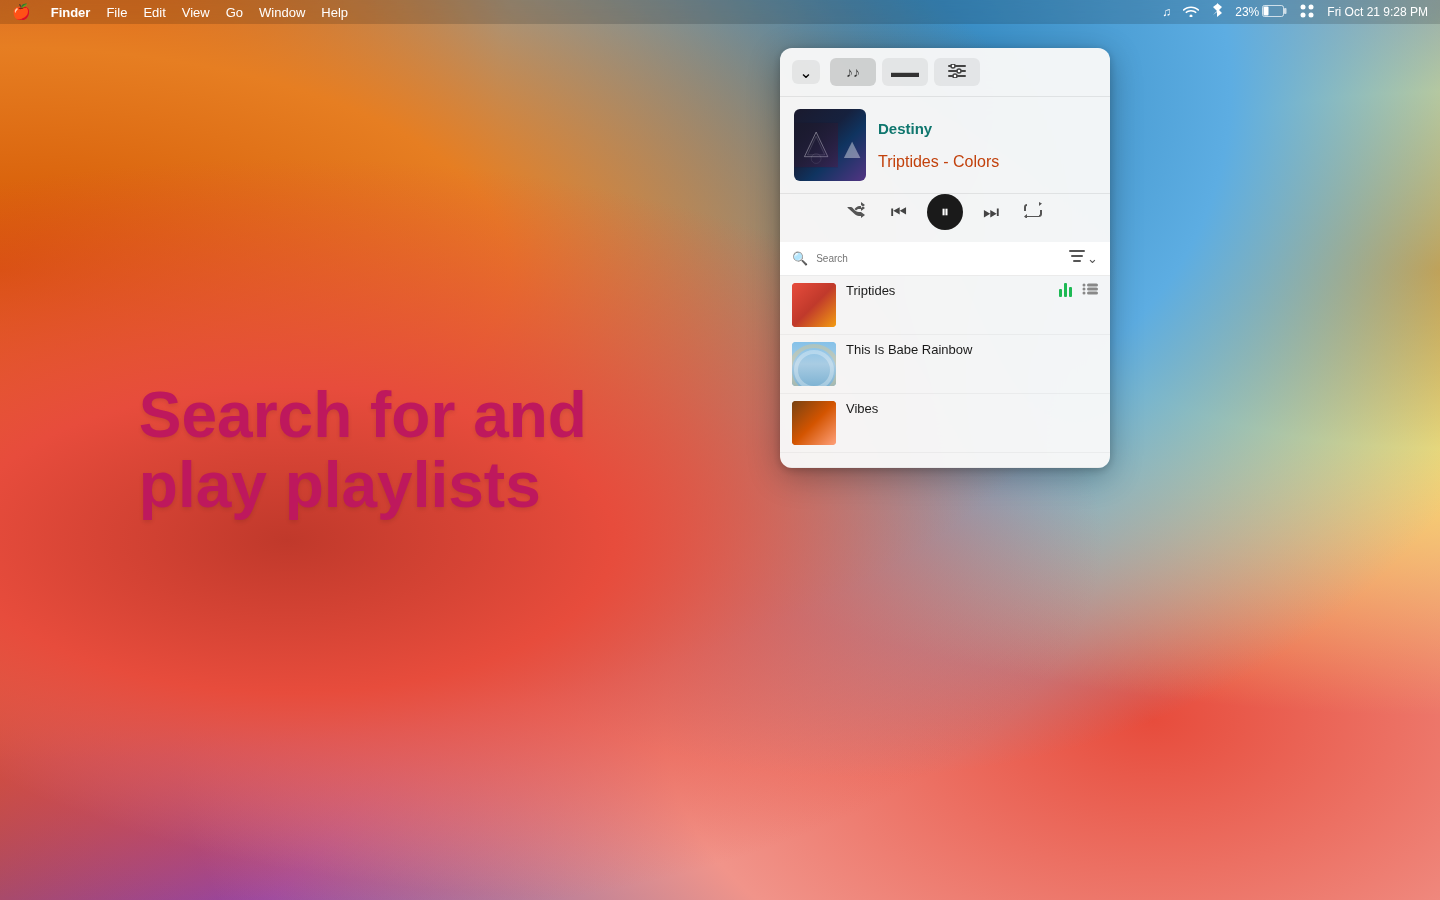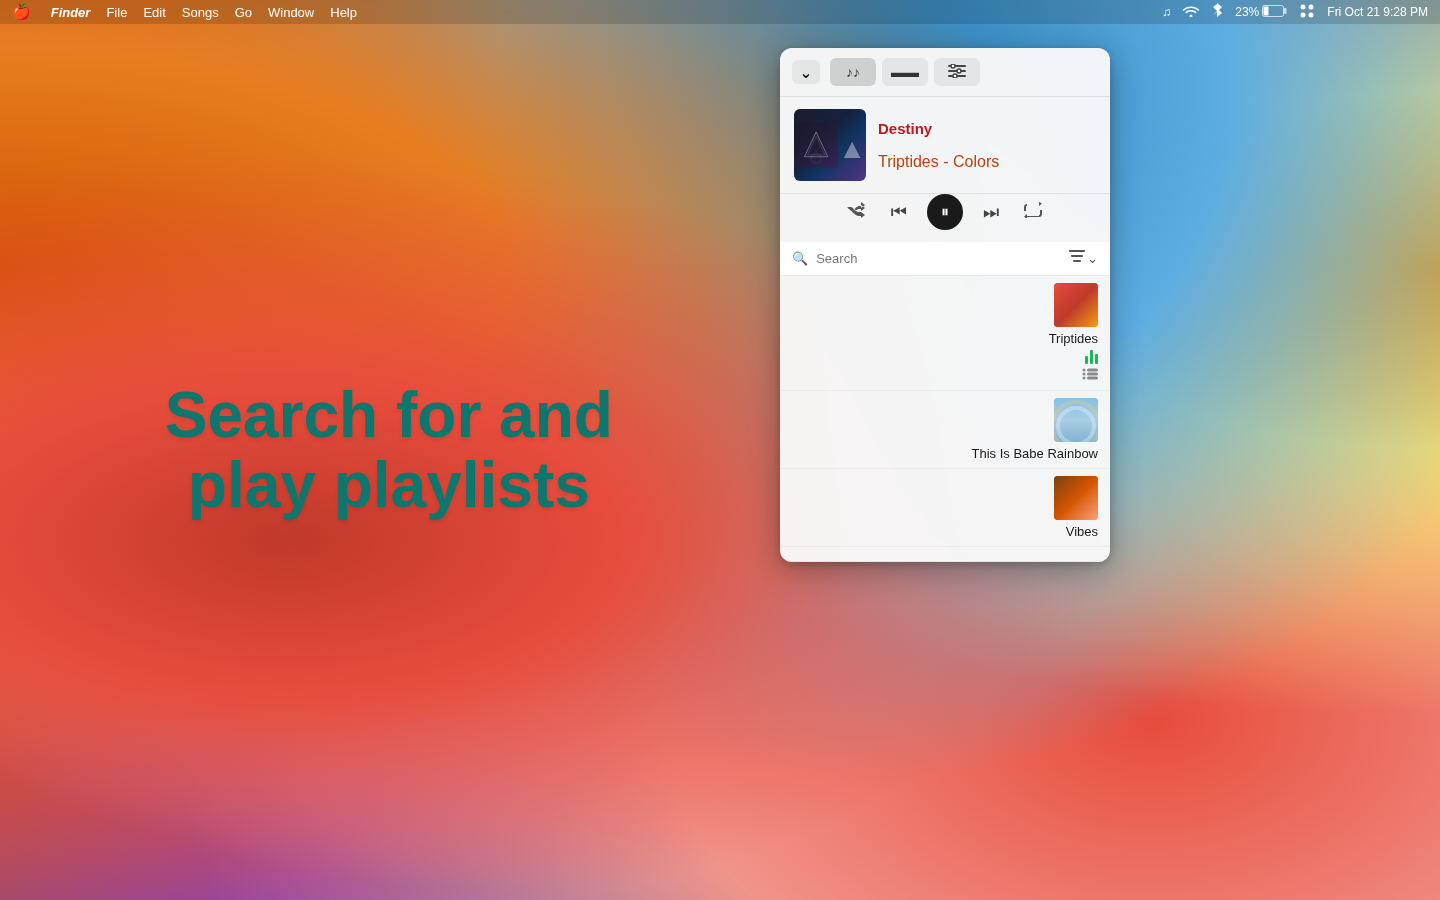--- a/index.html
+++ b/index.html
@@ -50,21 +50,20 @@
       gap: 16px;
     }
 
     .apple-logo {
       font-size: 15px;
       margin-right: 4px;
     }
 
     .menubar-app {
       font-weight: 600;
-      font-style: italic;
     }
 
     .menubar-right {
       margin-left: auto;
       display: flex;
       align-items: center;
       gap: 12px;
       font-size: 12px;
     }
 
@@ -74,22 +73,21 @@
       gap: 3px;
       justify-content: space-between;
     }
 
     
     .desktop-text {
       position: absolute;
       top: 50%;
       left: 27%;
       transform: translate(-50%, -50%);
-      color: #0f766e;
-      text-align: center;
+      color: #be185d;
       font-size: 64px;
       font-weight: 800;
       line-height: 1.1;
       text-shadow: 0 2px 4px rgba(0,0,0,0.1);
       width: 500px;
     }
 
     
     .player-popup {
       position: absolute;
@@ -187,21 +185,21 @@
       margin-top: 8px;
     }
 
     .track-info {
       flex: 1;
     }
 
     .track-title {
       font-size: 15px;
       font-weight: 600;
-      color: #b91c1c;
+      color: #0f766e;
       margin-bottom: 16px;
     }
 
     .track-album {
       font-size: 16px;
       color: #c2410c;
     }
 
     
     .controls {
@@ -240,21 +238,21 @@
       padding: 8px 12px;
       gap: 8px;
       border-bottom: 1px solid rgba(0,0,0,0.08);
       background: white;
     }
 
     .search-input {
       flex: 1;
       border: none;
       outline: none;
-      font-size: 13px;
+      font-size: 10px;
       color: #333;
       background: transparent;
     }
 
     .search-icon {
       color: #999;
       font-size: 13px;
     }
 
     .search-filter {
@@ -267,26 +265,25 @@
     }
 
     
     .playlist-list {
       overflow-y: auto;
       max-height: 420px;
     }
 
     .playlist-item {
       display: flex;
-      align-items: flex-end;
+      align-items: flex-start;
       padding: 7px 12px;
-      gap: 4px;
+      gap: 10px;
       cursor: pointer;
       border-bottom: 1px solid rgba(0,0,0,0.04);
-      flex-direction: column;
     }
 
     .playlist-thumb {
       width: 44px;
       height: 44px;
       border-radius: 4px;
       flex-shrink: 0;
       overflow: hidden;
       position: relative;
     }
@@ -361,21 +358,21 @@
 <body>
 
 <div class="wallpaper"></div>
 
 <div class="menubar">
   <div class="menubar-left">
     <span class="apple-logo">🍎</span>
     <span class="menubar-app">Finder</span>
     <span>File</span>
     <span>Edit</span>
-    <span>Songs</span>
+    <span>View</span>
     <span>Go</span>
     <span>Window</span>
     <span>Help</span>
   </div>
   <div class="menubar-right">
     <span>♫</span>
     <span>
       <svg width="16" height="12" viewBox="0 0 16 12" fill="white">
         <path d="M8 9.5a1.5 1.5 0 110 3 1.5 1.5 0 010-3z"></path>
         <path d="M8 6.5C9.8 6.5 11.4 7.2 12.6 8.3l1.1-1.1C12.2 5.8 10.2 5 8 5s-4.2.8-5.7 2.2L3.4 8.3C4.6 7.2 6.2 6.5 8 6.5z"></path>

